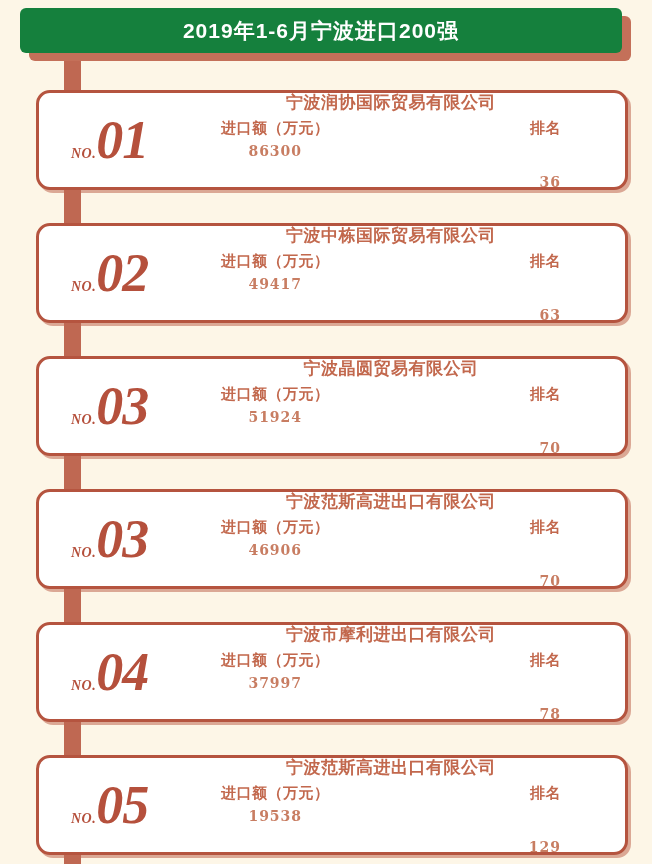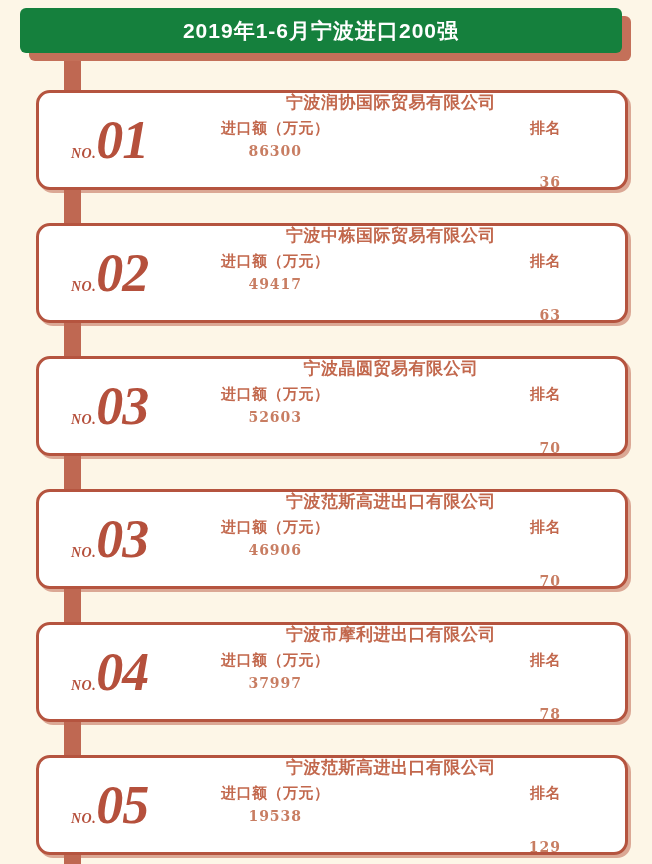--- a/index.html
+++ b/index.html
@@ -192,21 +192,21 @@
   <div class="card">
     <div class="no-block">
       <span class="no-prefix">NO.</span>
       <span class="no-num">03</span>
     </div>
     <div class="content">
       <div class="company">宁波晶圆贸易有限公司</div>
       <div class="stats-row">
         <div class="stat-col left">
           <div class="stat-label">进口额（万元）</div>
-          <div class="stat-value">52603</div>
+          <div class="stat-value">51924</div>
         </div>
         <div class="stat-col right">
           <div class="stat-label">排名</div>
           <div class="stat-value">70</div>
         </div>
       </div>
     </div>
   </div>
 
   <div class="card">

